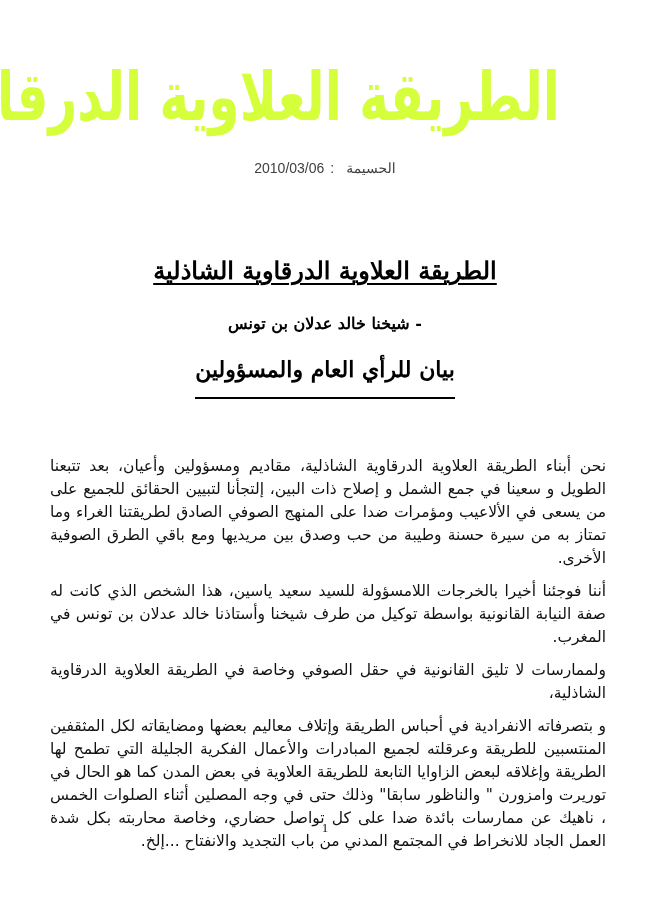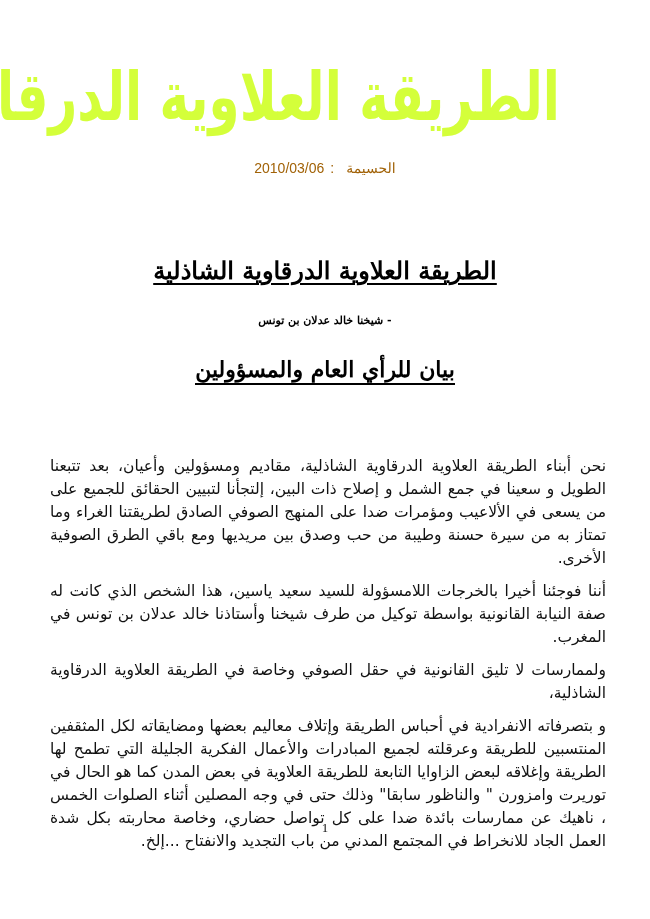--- a/index.html
+++ b/index.html
@@ -32,21 +32,21 @@
       white-space: nowrap;
     }
     .date-line {
       position: absolute;
       top: 160px;
       left: 0;
       width: 650px;
       text-align: center;
       font-family: "Liberation Sans", sans-serif;
       font-size: 14px;
-      color: #a16207;
+      color: #404040;
       direction: rtl;
     }
     .date-line .place { margin-left: 6px; }
     .date-line .sep { margin: 0 6px; }
     .date-line .date { direction: ltr; unicode-bidi: embed; }
     .doc-title {
       position: absolute;
       top: 256px;
       left: 0;
       width: 650px;
@@ -60,37 +60,37 @@
       text-decoration-thickness: 2px;
     }
     .author {
       position: absolute;
       top: 314px;
       left: 0;
       width: 650px;
       text-align: center;
       font-family: "DejaVu Serif", serif;
       font-weight: bold;
-      font-size: 11px;
+      font-size: 16px;
       color: #000;
     }
     .statement-title {
       position: absolute;
       top: 356px;
       left: 0;
       width: 650px;
       text-align: center;
       font-family: "DejaVu Serif", serif;
       font-weight: bold;
       font-size: 22px;
       color: #000;
     }
     .statement-title span {
       border-bottom: 2px solid #000;
-      padding-bottom: 1px;
+      padding-bottom: 15px;
     }
     .body-text {
       position: absolute;
       top: 455px;
       left: 46px;
       width: 560px;
       direction: rtl;
       text-align: justify;
       font-family: "DejaVu Sans", sans-serif;
       font-size: 15.5px;

